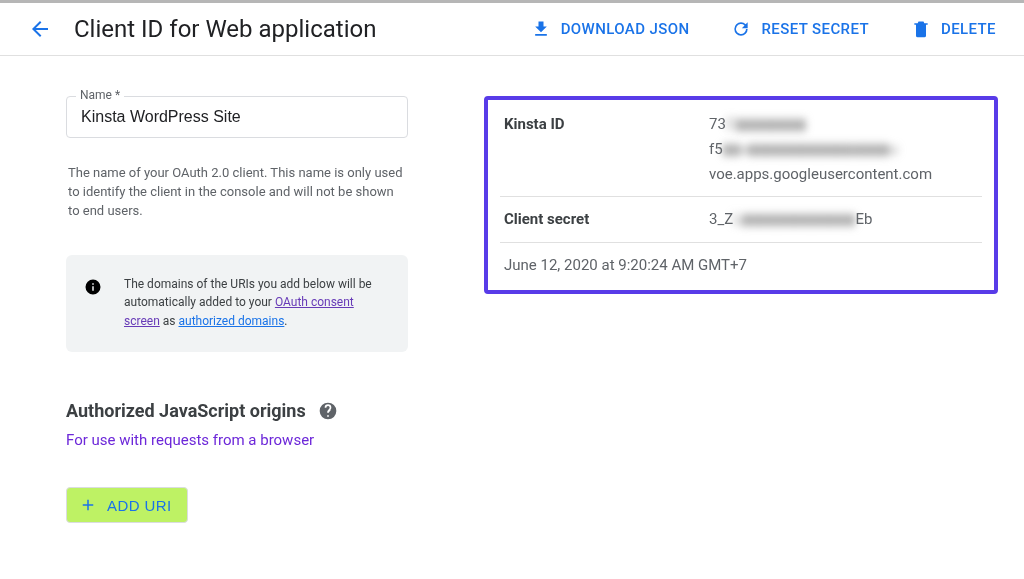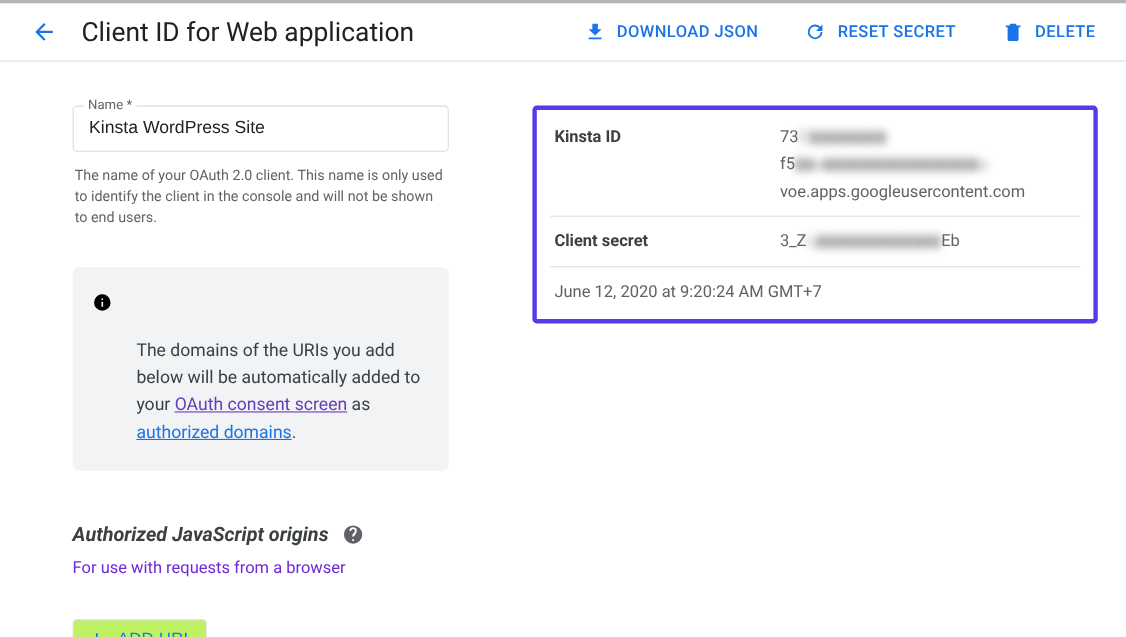--- a/index.html
+++ b/index.html
@@ -50,21 +50,21 @@
     padding: 6px 4px;
   }
   .top-action-btn svg { fill: #1a73e8; }
   .content {
     display: flex;
     padding: 40px 26px 0 66px;
     gap: 76px;
   }
   .left-col { width: 342px; }
   .right-col { flex: 1; }
-  .field-wrap { position: relative; margin-bottom: 6px; }
+  .field-wrap { position: relative; margin-bottom: 18px; }
   .field-label {
     position: absolute;
     top: -8px;
     left: 10px;
     background: #fff;
     padding: 0 4px;
     font-size: 12px;
     color: #5f6368;
   }
   .text-input {
@@ -91,44 +91,42 @@
     display: flex;
     gap: 22px;
   }
   .info-callout .info-icon {
     width: 18px; height: 18px;
     margin-top: 3px;
     flex-shrink: 0;
   }
   .info-callout .info-icon svg { fill: #000; }
   .info-text {
-    font-size: 16px;
+    font-size: 12px;
     line-height: 1.55;
     color: #3c4043;
-    margin-top: 44px;
   }
   .info-text a.visited {
     color: #673ab7;
     text-decoration: underline;
   }
   .info-text a.normal {
     color: #1a73e8;
     text-decoration: underline;
   }
   .section-hdr {
     margin-top: 48px;
     display: flex;
     align-items: center;
     gap: 12px;
   }
   .section-title {
     font-size: 18px;
     font-weight: 700;
     color: #3c4043;
-    font-style: italic;
   }
   .help-icon {
     width: 20px; height: 20px;
     color: #5f6368;
   }
   .section-sub {
     margin-top: 10px;
     font-size: 15px;
     color: #6d28d9;
   }

